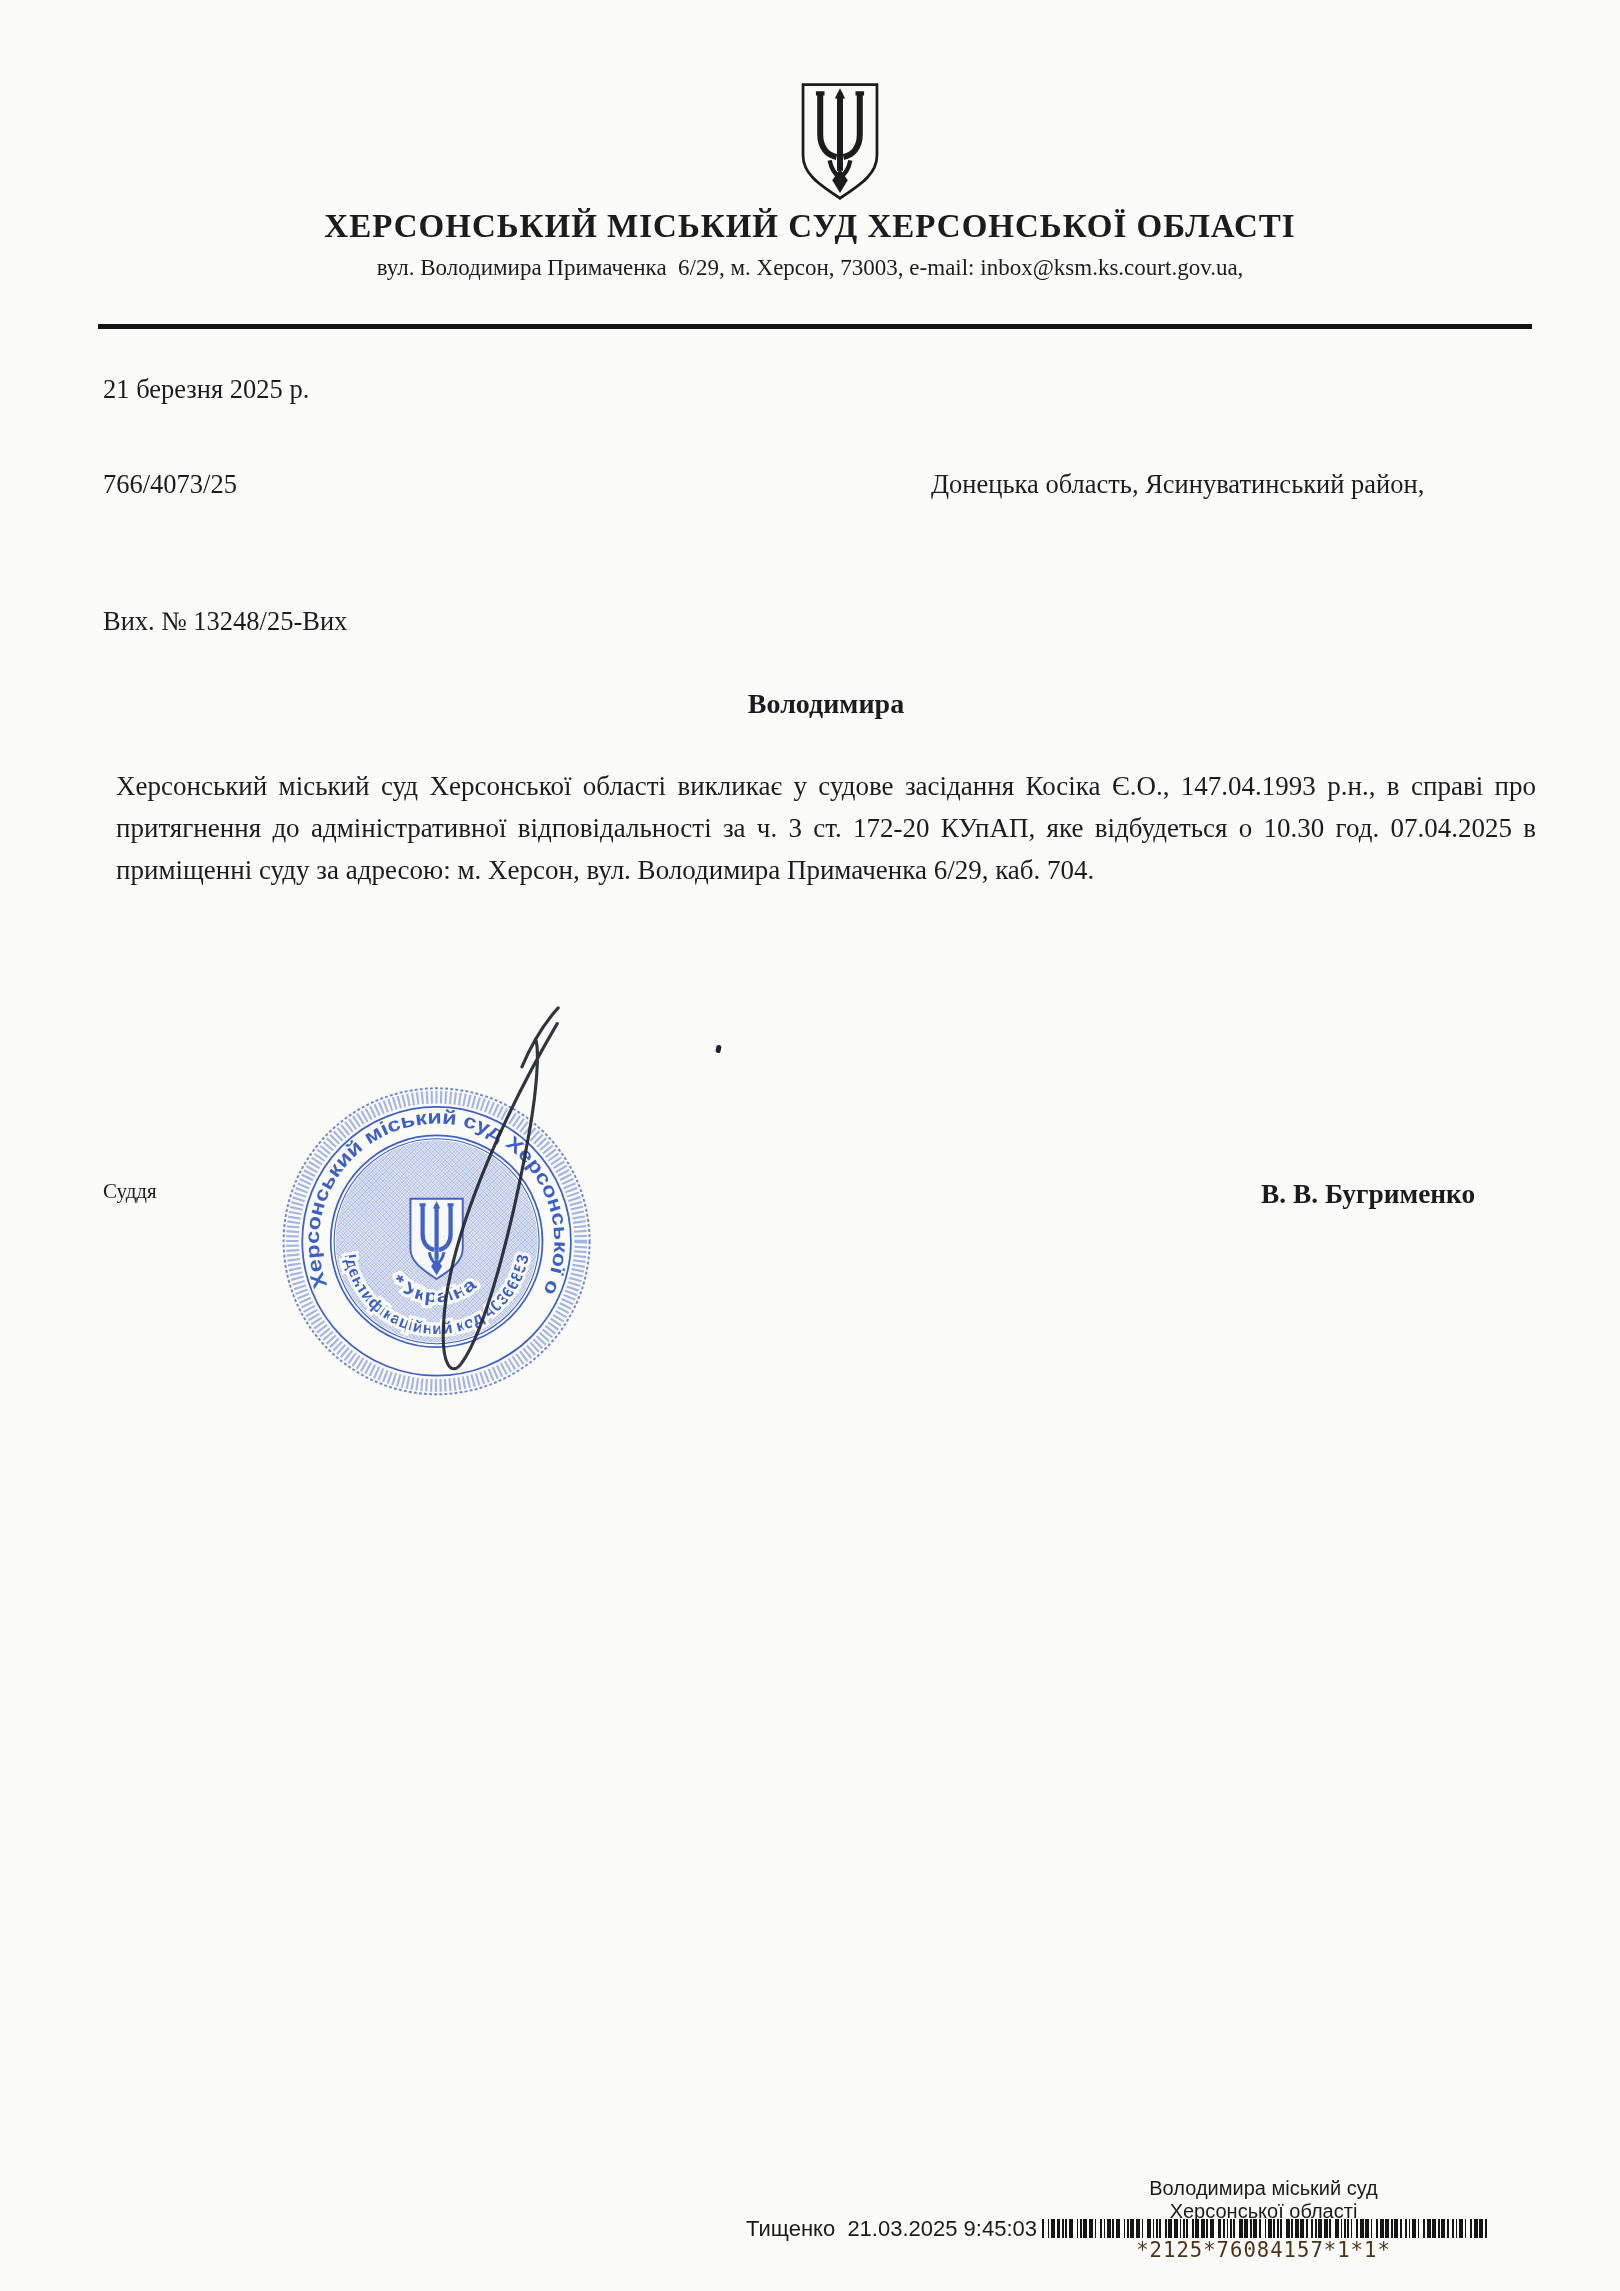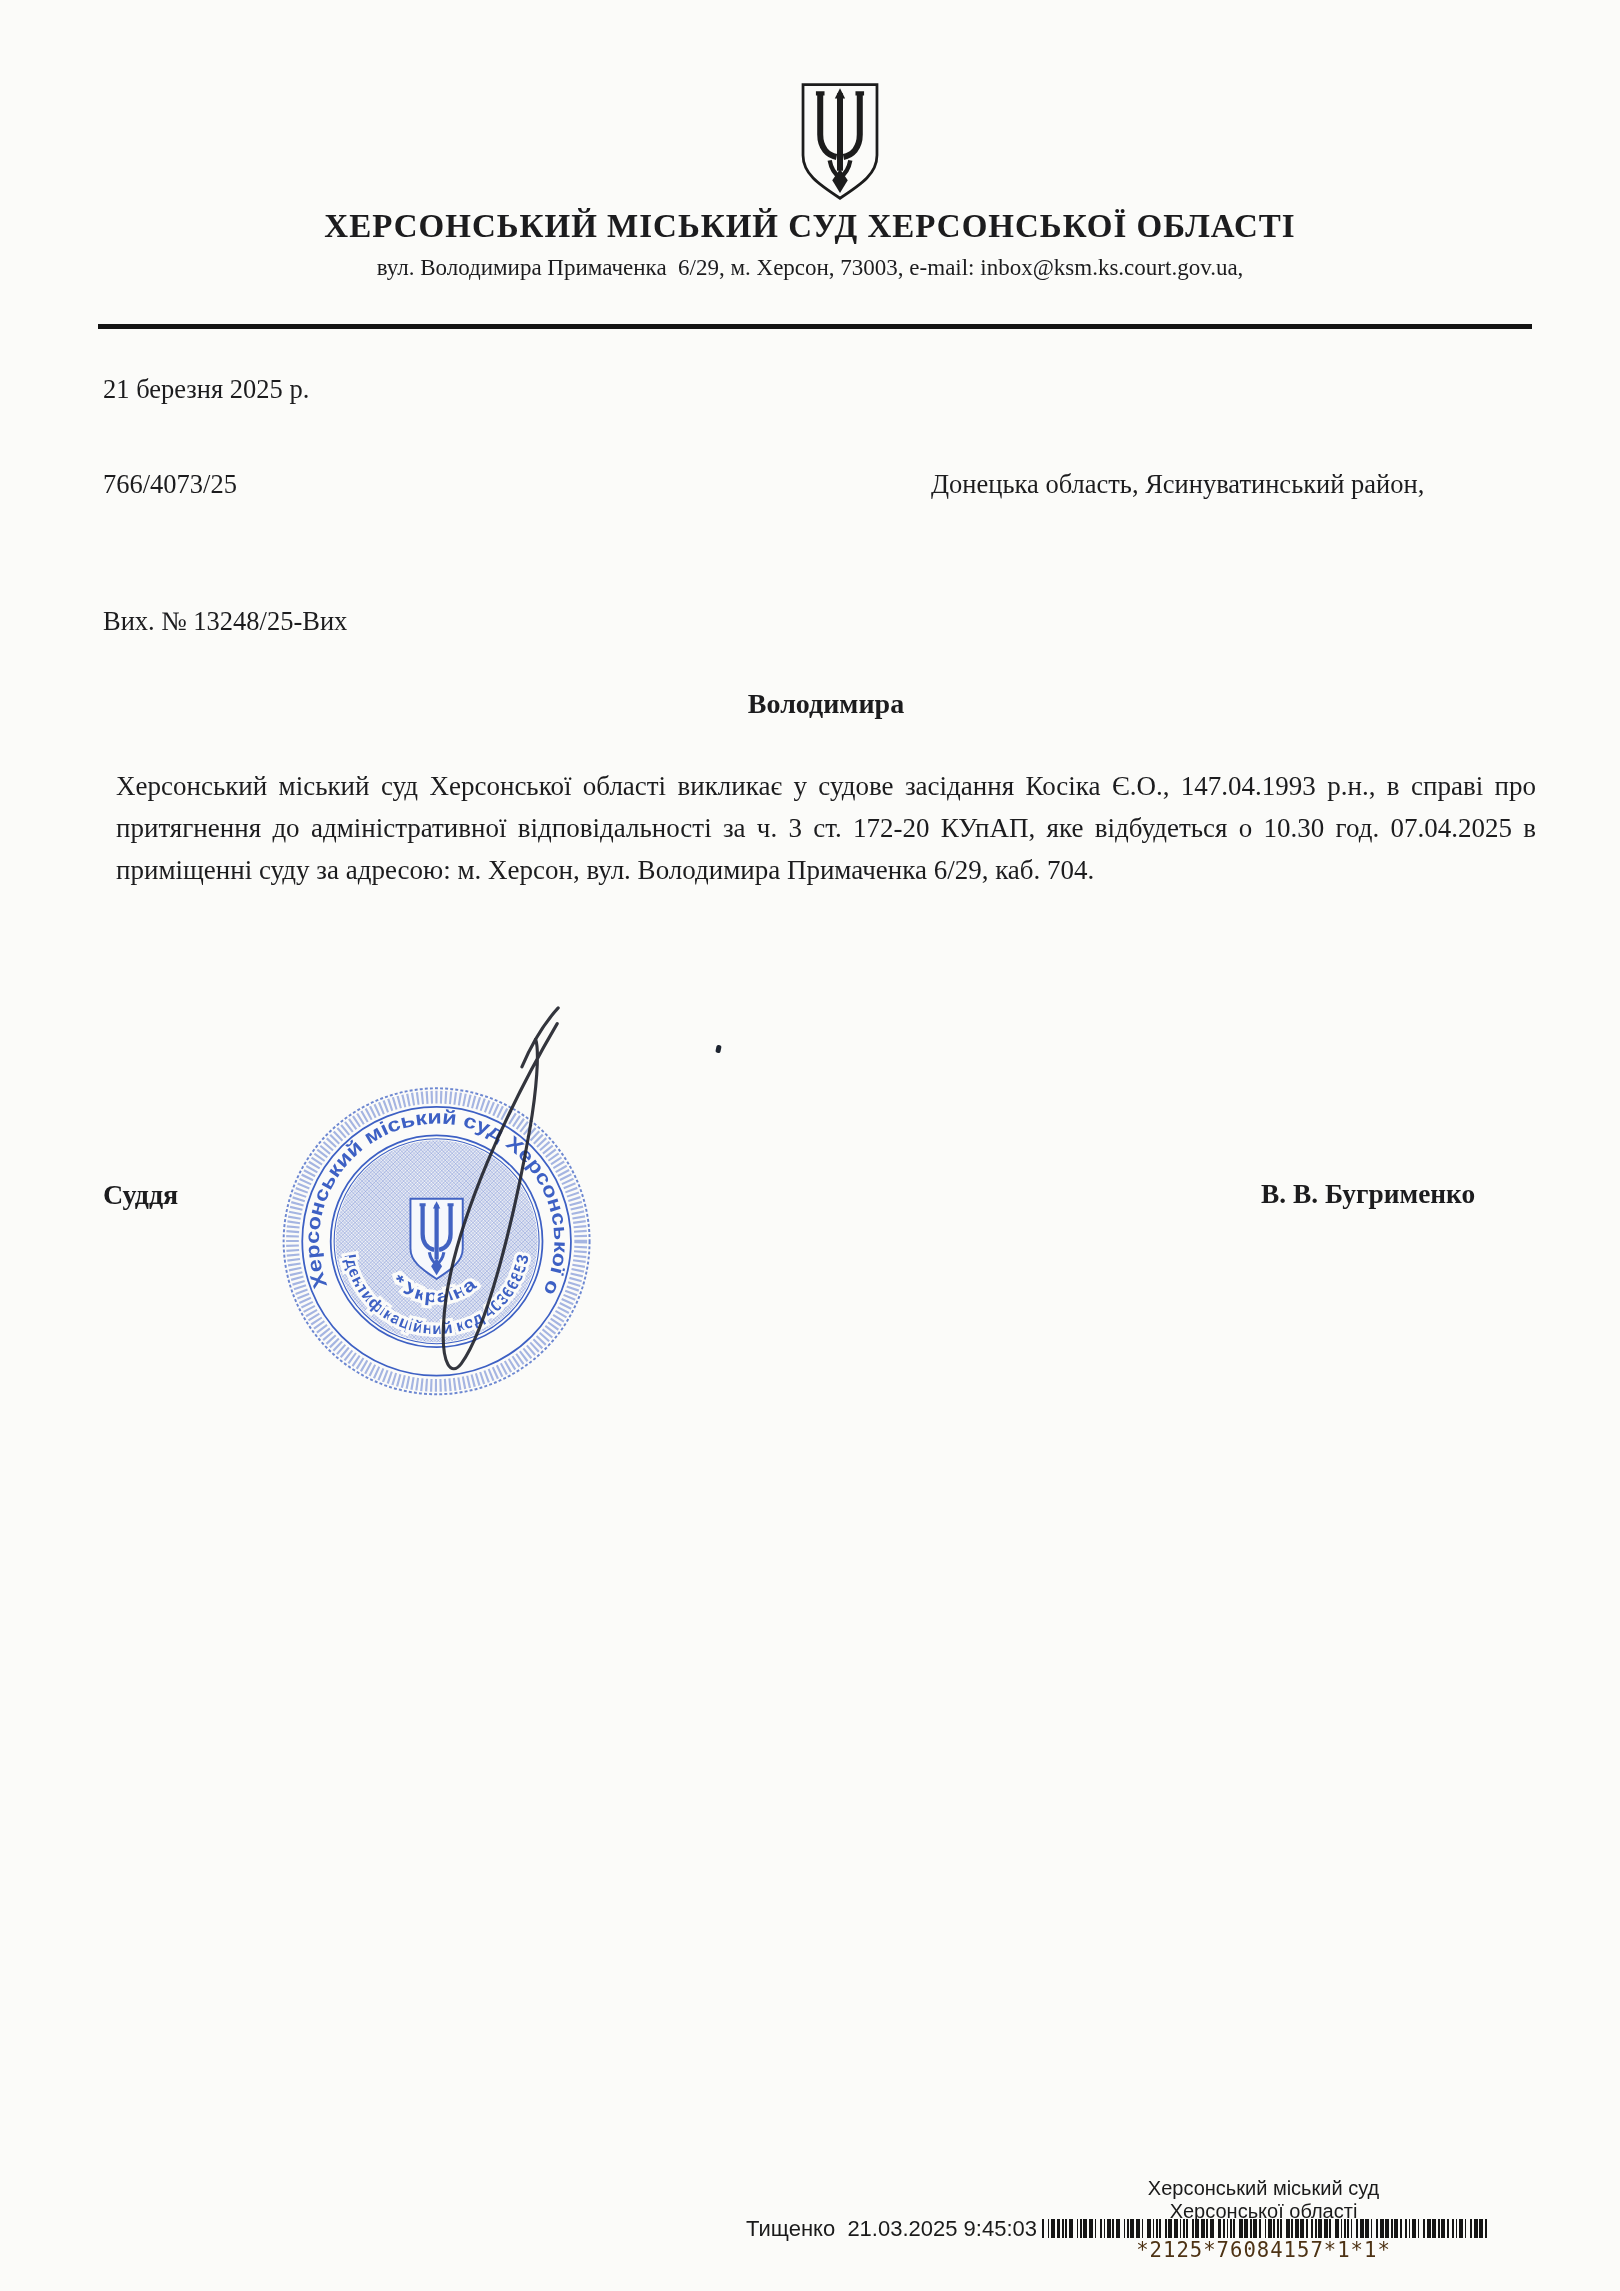--- a/index.html
+++ b/index.html
@@ -22,21 +22,21 @@
   .case-no{top:469px;left:103px;font-size:26.5px;}
   .recipient{top:465px;left:931px;width:627px;font-size:26.5px;line-height:39px;}
   .recipient .nm{font-weight:bold;}
   .out-no{top:606px;left:103px;font-size:26.5px;}
   
   .doc-title{top:688px;left:116px;width:1420px;text-align:center;font-size:28px;font-weight:bold;}
   .para{left:116px;width:1420px;text-align:justify;font-size:27px;line-height:42px;}
   .p1{top:765px;}
   .p2{top:927px;text-indent:7.8px;}
   
-  .judge{top:1179px;left:103px;font-size:28px;font-weight:bold;}
+  .judge{top:1179px;left:103px;font-size:21px;font-weight:normal;}
   .judge-name{top:1179px;left:1261px;font-size:27.4px;font-weight:bold;}
   .stampbox{top:1000px;left:265px;width:353px;height:412px;}
   .speck{top:1045px;left:716px;width:4.9px;height:7.8px;background:#1d2430;border-radius:2px;transform:rotate(12deg);}
   
   .f-court{top:2177px;left:999px;width:529px;text-align:center;
     font-family:"Liberation Sans","DejaVu Sans",sans-serif;font-size:20px;line-height:22.5px;color:#1a1a1a;}
   .f-op{top:2216px;left:686px;width:351px;text-align:right;
     font-family:"Liberation Sans","DejaVu Sans",sans-serif;font-size:22px;color:#1a1a1a;}
   .barcode{top:2219px;left:1042px;width:443px;height:18.6px;display:flex;align-items:stretch;}
   .barcode i{display:block;height:100%;background:#151515;flex:0 0 auto;}
@@ -126,21 +126,21 @@
 
     <g fill="none" stroke="#23252e" stroke-width="3.2" stroke-linecap="round" opacity="0.92">
       <path d="M298,24 C258,92 186,232 182,332 C180,372 190,384 200,371 C228,333 256,212 270,132 C277,92 280,52 276,40"></path>
       <path d="M262,68 C274,40 288,20 299,8"></path>
     </g>
   </svg>
 
   <div class="abs speck"></div>
 
   <div class="abs f-court">
-    <div>Херсонський міський суд</div>
+    <div>Володимира міський суд</div>
     <div>Херсонської області</div>
   </div>
   <div class="abs f-op pre">Тищенко  21.03.2025 9:45:03</div>
   <div class="abs barcode">
       <i style="width:1.7px;"></i>
       <i style="width:3.9px;background:transparent;"></i>
       <i style="width:1.7px;"></i>
       <i style="width:1.7px;background:transparent;"></i>
       <i style="width:3.9px;"></i>
       <i style="width:1.7px;background:transparent;"></i>

